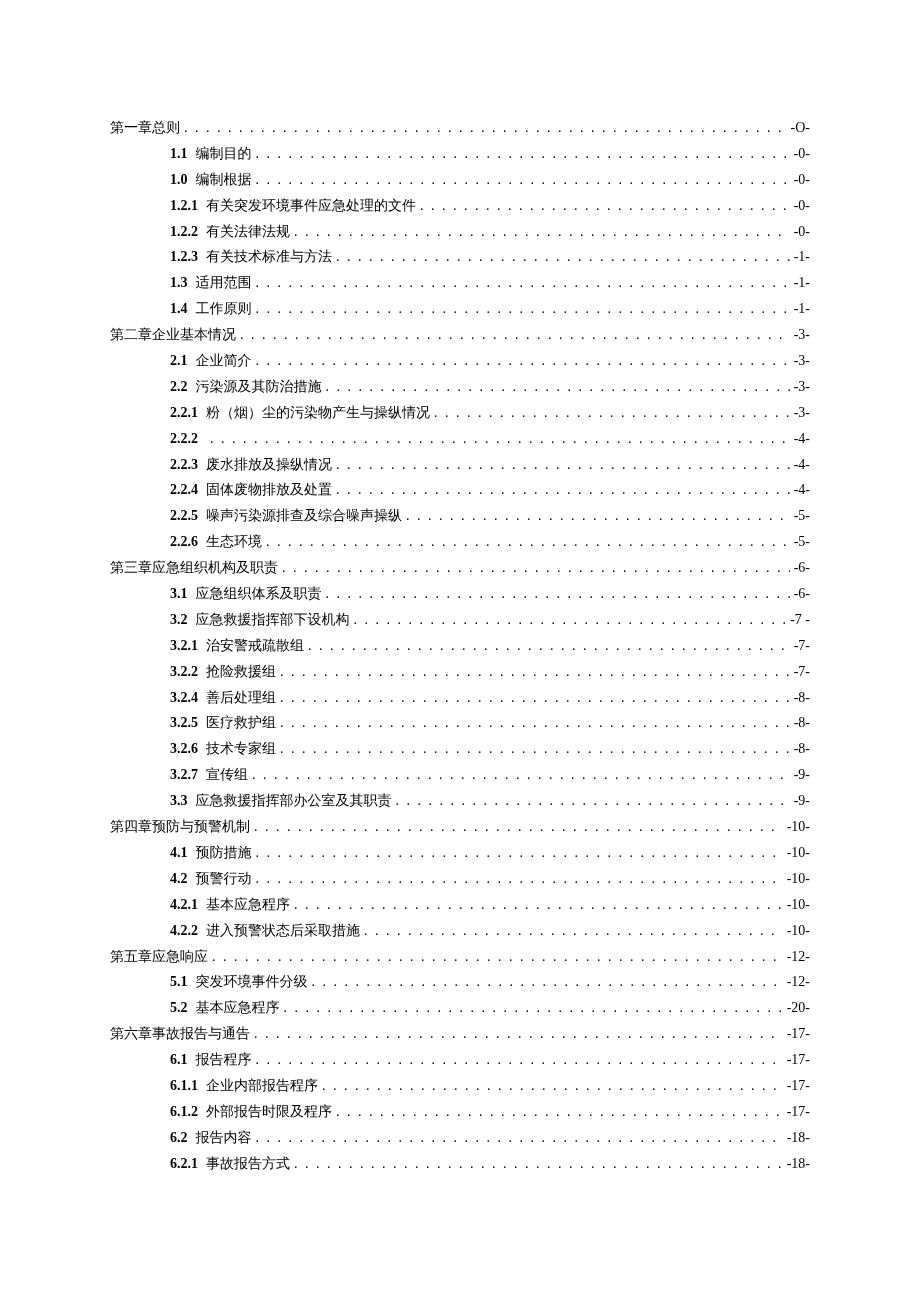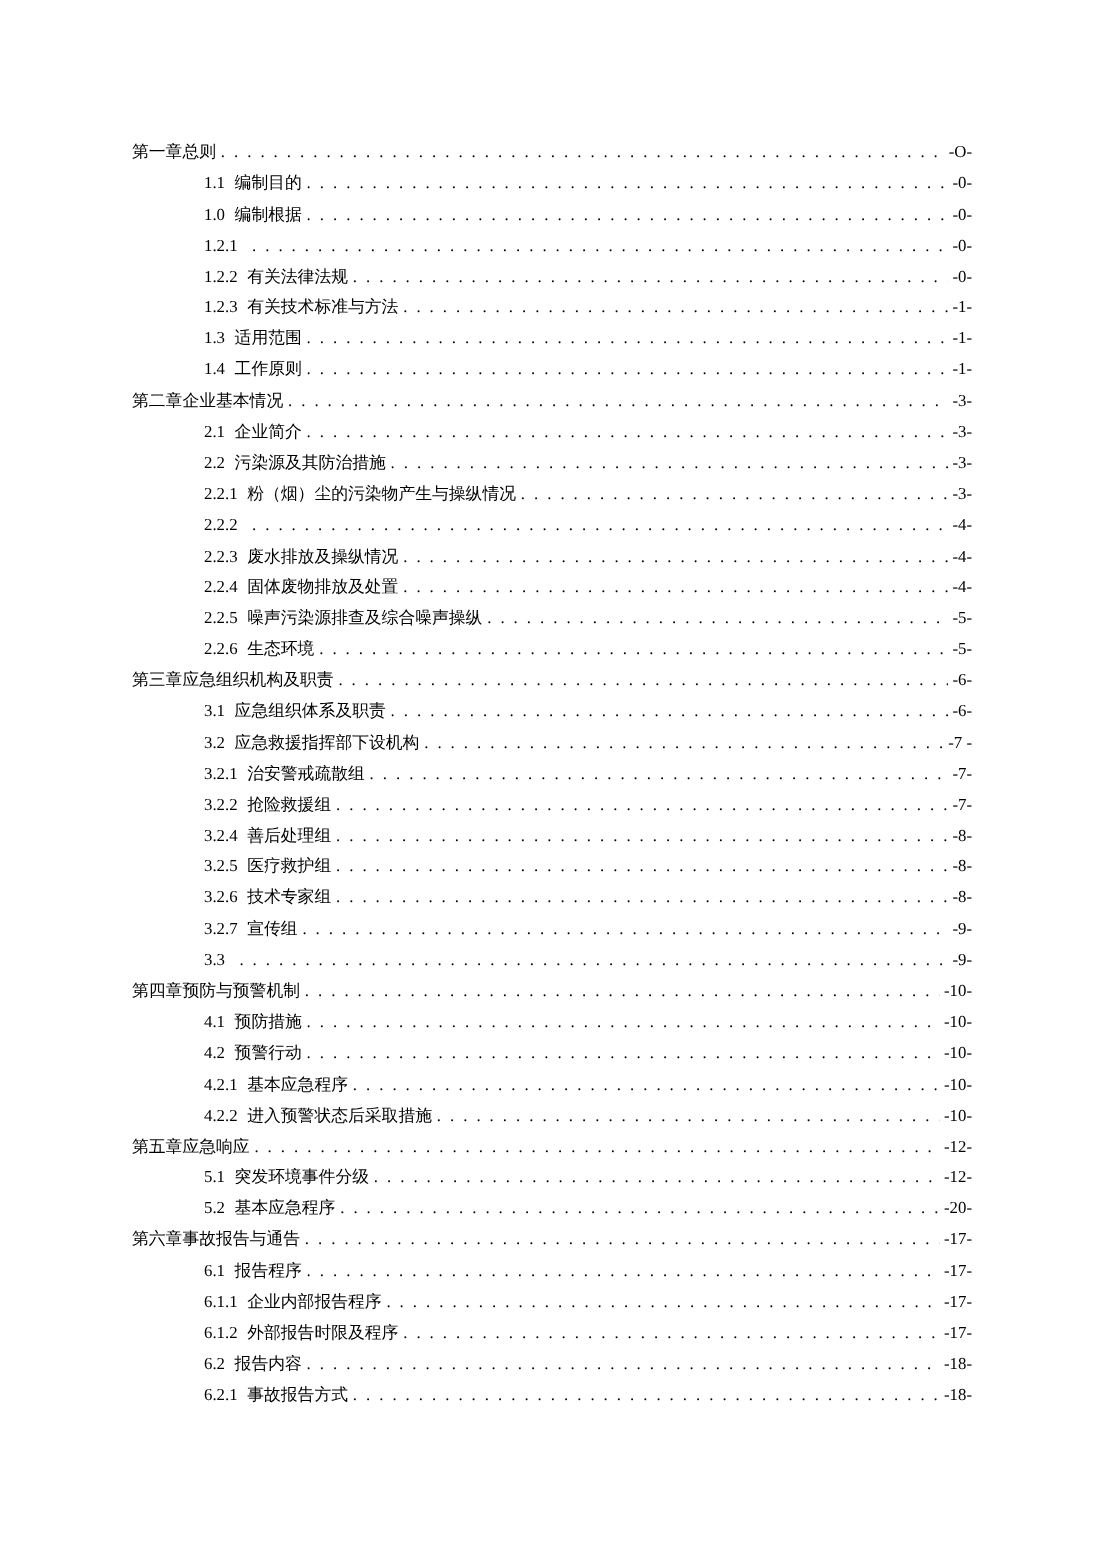--- a/index.html
+++ b/index.html
@@ -31,20 +31,21 @@
     }
     .level-2 {
       padding-left: 60px;
     }
     .level-3 {
       padding-left: 60px;
     }
     .toc-num {
       flex: 0 0 auto;
       padding-right: 8px;
+      font-weight: bold;
     }
     .toc-title {
       flex: 0 0 auto;
     }
     .toc-dots {
       flex: 1 1 auto;
       overflow: hidden;
       letter-spacing: 2px;
       position: relative;
       padding: 0 4px;
@@ -75,20 +76,21 @@
       <span class="toc-page">-0-</span>
     </div>
     <div class="toc-line level-2">
       <span class="toc-num">1.0</span>
       <span class="toc-title">编制根据</span>
       <span class="toc-dots"></span>
       <span class="toc-page">-0-</span>
     </div>
     <div class="toc-line level-3">
       <span class="toc-num">1.2.1</span>
+      <span class="toc-title">有关突发环境事件应急处理的文件</span>
       <span class="toc-dots"></span>
       <span class="toc-page">-0-</span>
     </div>
     <div class="toc-line level-3">
       <span class="toc-num">1.2.2</span>
       <span class="toc-title">有关法律法规</span>
       <span class="toc-dots"></span>
       <span class="toc-page">-0-</span>
     </div>
     <div class="toc-line level-3">
@@ -209,20 +211,21 @@
       <span class="toc-page">-8-</span>
     </div>
     <div class="toc-line level-3">
       <span class="toc-num">3.2.7</span>
       <span class="toc-title">宣传组</span>
       <span class="toc-dots"></span>
       <span class="toc-page">-9-</span>
     </div>
     <div class="toc-line level-2">
       <span class="toc-num">3.3</span>
+      <span class="toc-title">应急救援指挥部办公室及其职责</span>
       <span class="toc-dots"></span>
       <span class="toc-page">-9-</span>
     </div>
     <div class="toc-line level-1">
       <span class="toc-title">第四章预防与预警机制</span>
       <span class="toc-dots"></span>
       <span class="toc-page">-10-</span>
     </div>
     <div class="toc-line level-2">
       <span class="toc-num">4.1</span>

